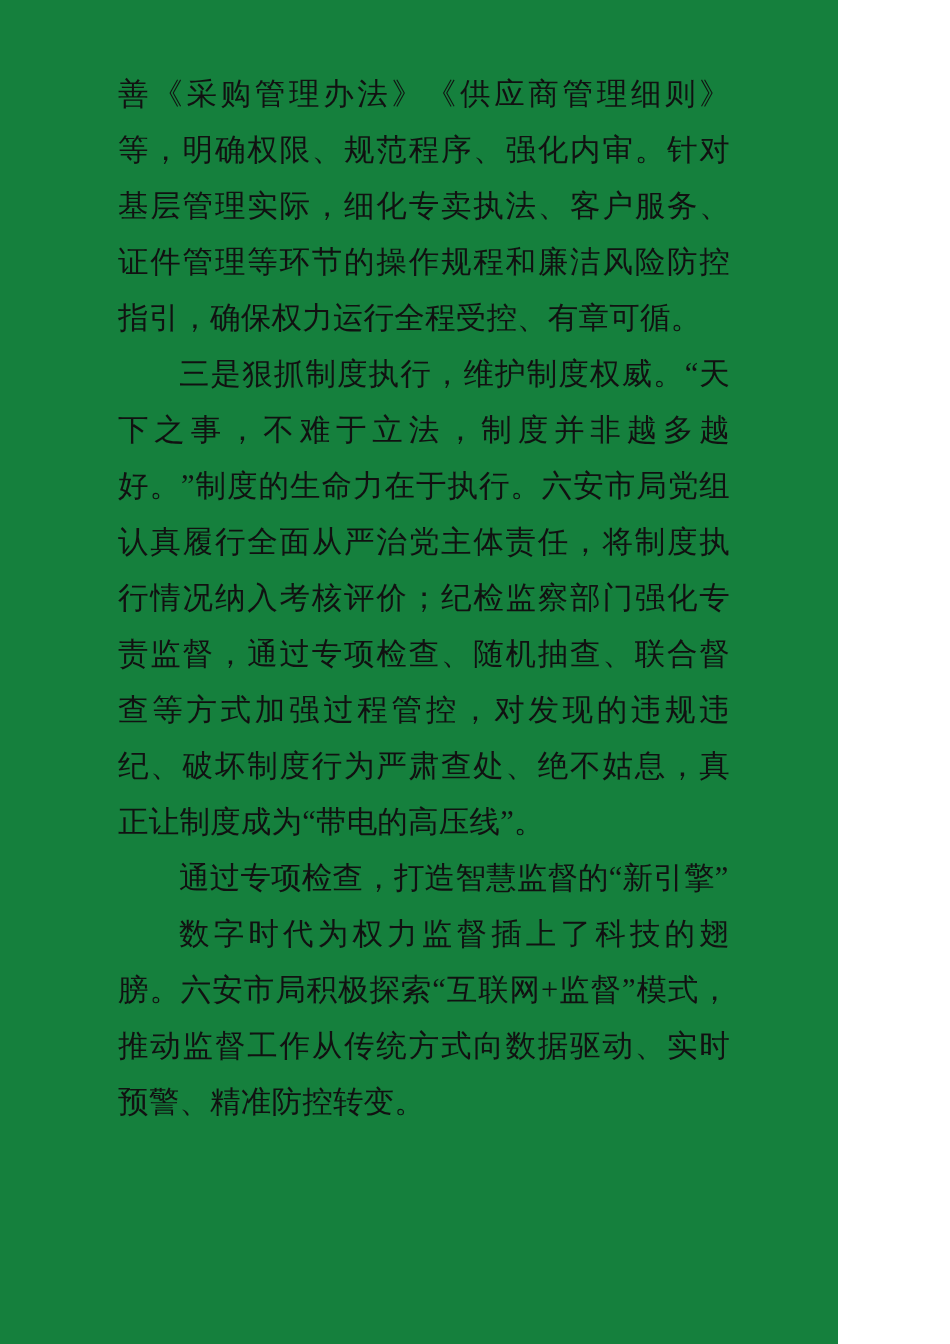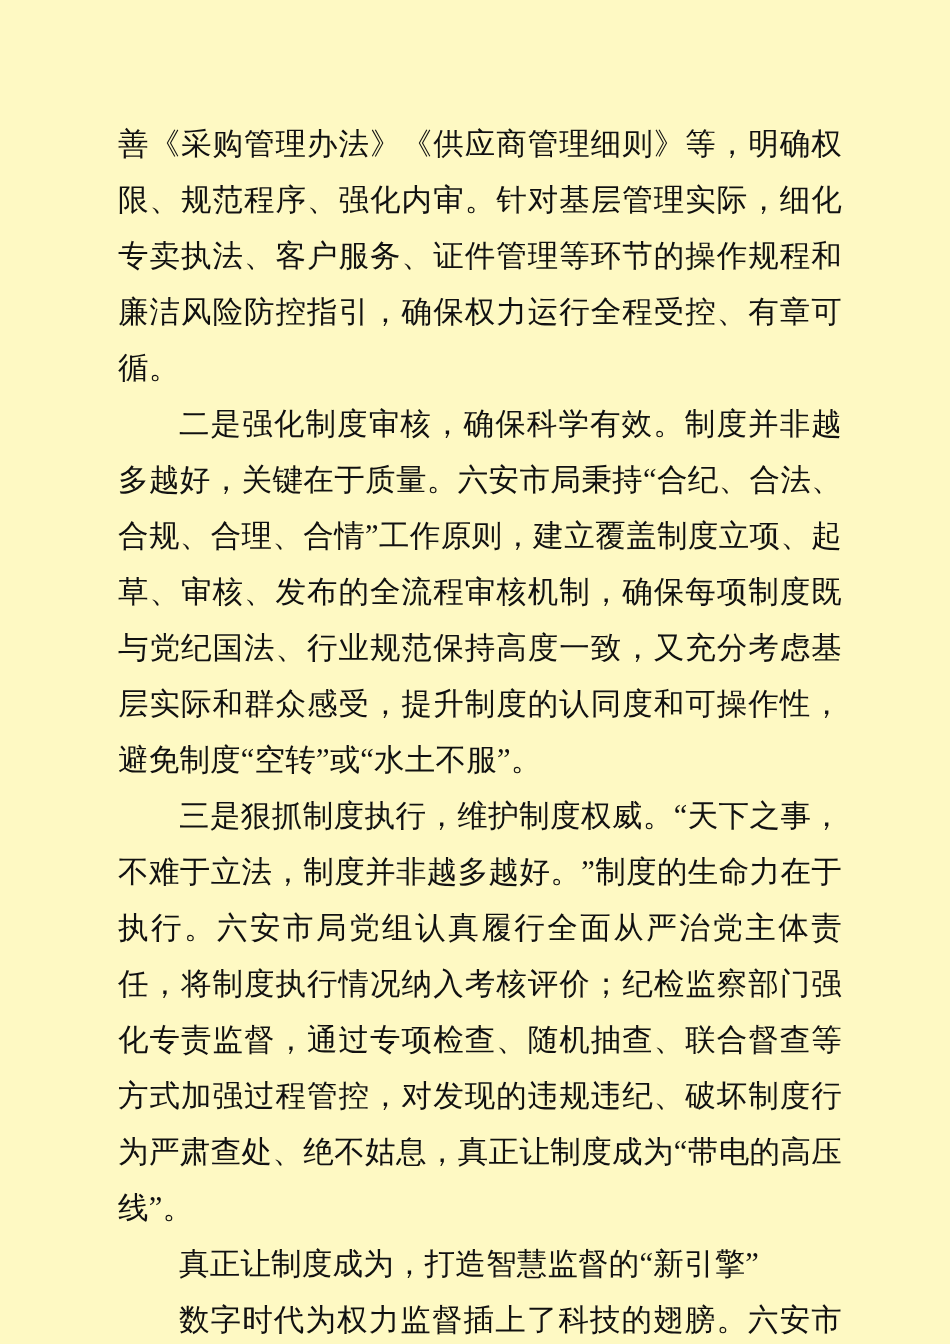--- a/index.html
+++ b/index.html
@@ -8,25 +8,25 @@
     background: #ffffff;
   }
   body {
     width: 950px;
     height: 1344px;
     font-family: "Liberation Serif", "DejaVu Serif", serif;
     color: #111111;
   }
   .page {
     position: relative;
-    width: 950px;
+    width: 838px;
     height: 1344px;
-    background: #fef9c3;
+    background: #15803d;
     box-sizing: border-box;
-    padding: 116px 108px 60px 118px;
+    padding: 66px 108px 60px 118px;
   }
   .doc-body {
     font-size: 30.5px;
     line-height: 56px;
     text-align: justify;
     text-justify: inter-ideograph;
     letter-spacing: 0.2px;
   }
   .para {
     margin: 0;
@@ -37,19 +37,18 @@
   .para.no-indent {
     text-indent: 0;
   }
 </style>
 </head>
 <body>
 
 <div class="page">
   <div class="doc-body">
     <p class="para no-indent">善《采购管理办法》《供应商管理细则》等，明确权限、规范程序、强化内审。针对基层管理实际，细化专卖执法、客户服务、证件管理等环节的操作规程和廉洁风险防控指引，确保权力运行全程受控、有章可循。</p>
-    <p class="para">二是强化制度审核，确保科学有效。制度并非越多越好，关键在于质量。六安市局秉持“合纪、合法、合规、合理、合情”工作原则，建立覆盖制度立项、起草、审核、发布的全流程审核机制，确保每项制度既与党纪国法、行业规范保持高度一致，又充分考虑基层实际和群众感受，提升制度的认同度和可操作性，避免制度“空转”或“水土不服”。</p>
     <p class="para">三是狠抓制度执行，维护制度权威。“天下之事，不难于立法，制度并非越多越好。”制度的生命力在于执行。六安市局党组认真履行全面从严治党主体责任，将制度执行情况纳入考核评价；纪检监察部门强化专责监督，通过专项检查、随机抽查、联合督查等方式加强过程管控，对发现的违规违纪、破坏制度行为严肃查处、绝不姑息，真正让制度成为“带电的高压线”。</p>
-    <p class="para">真正让制度成为，打造智慧监督的“新引擎”</p>
+    <p class="para">通过专项检查，打造智慧监督的“新引擎”</p>
     <p class="para">数字时代为权力监督插上了科技的翅膀。六安市局积极探索“互联网+监督”模式，推动监督工作从传统方式向数据驱动、实时预警、精准防控转变。</p>
 
   </div>
 </div>
 
 </body></html>

